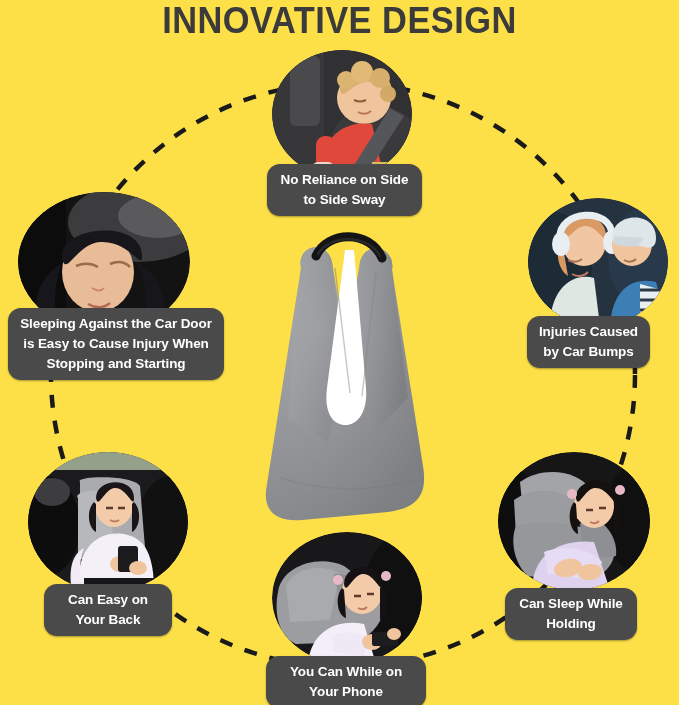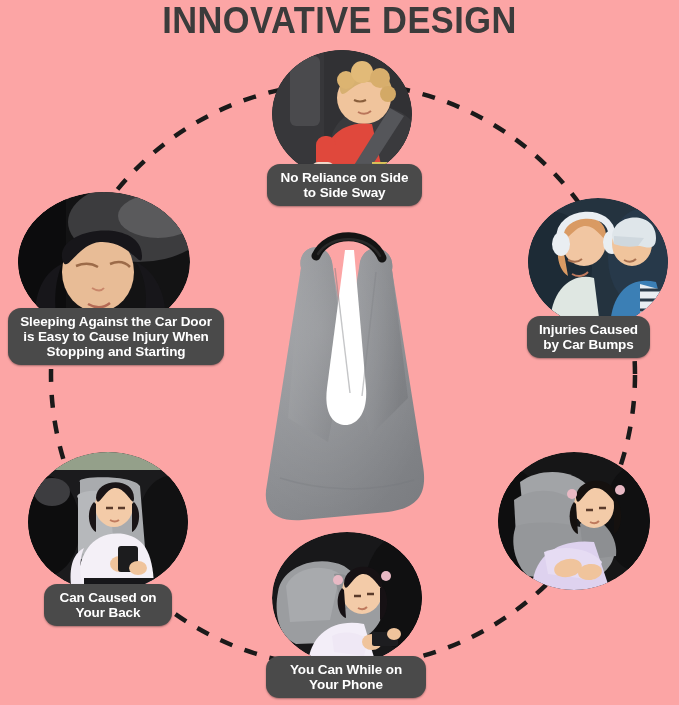--- a/index.html
+++ b/index.html
@@ -1,19 +1,19 @@
 <!DOCTYPE html>
 <html><head>
 <meta charset="utf-8">
 <style>
   html,body{margin:0;padding:0;background:#ffffff;}
   body{width:679px;height:705px;position:relative;overflow:hidden;
        font-family:"Liberation Sans","DejaVu Sans",sans-serif;}
 
-  #stage{position:absolute;left:0;top:0;width:679px;height:705px;background:#fca5a5;}
+  #stage{position:absolute;left:0;top:0;width:679px;height:705px;background:#fde047;}
 
   
   .title{
     position:absolute;left:0;top:0;width:679px;height:44px;
     text-align:center;
     font-size:37px;line-height:42px;
     font-weight:bold;letter-spacing:0.5px;
     color:#3b3b3b;
     font-family:"Liberation Sans","DejaVu Sans",sans-serif;
     transform:scaleX(0.93);transform-origin:center top;
@@ -24,21 +24,21 @@
   .ring{position:absolute;left:0;top:0;width:679px;height:705px;pointer-events:none;}
 
   
   .bubble{position:absolute;border-radius:50%;overflow:hidden;}
   .bubble .ph{position:absolute;inset:0;}
 
   
   .pill{
     position:absolute;background:#4a4a4a;color:#ffffff;
     border-radius:13px;
-    font-size:13.5px;line-height:15px;font-weight:bold;
+    font-size:13.5px;line-height:20px;font-weight:bold;
     text-align:center;
     padding:6px 10px;
     box-sizing:border-box;
     letter-spacing:-0.1px;
     box-shadow:0 1px 2px rgba(0,0,0,.35);
     font-family:"Liberation Sans","DejaVu Sans",sans-serif;
   }
 
   
   .product{position:absolute;}
@@ -246,21 +246,21 @@
         <path d="M56 96 C50 110, 52 130, 58 140 L44 140 C40 118, 44 102, 56 96Z" fill="#f0ebf4"></path>
 
         <ellipse cx="92" cy="112" rx="10" ry="8" fill="#f0c49c"></ellipse>
         <rect x="90" y="94" width="20" height="26" rx="3" fill="#1c1c1e"></rect>
         <ellipse cx="110" cy="116" rx="9" ry="7" fill="#f0c49c"></ellipse>
         <rect x="56" y="126" width="70" height="14" fill="#17171a"></rect>
       </g>
     </svg>
   </div>
 
-  <div class="pill" style="left:44px;top:584px;width:128px;">Can Caused on Your Back</div>
+  <div class="pill" style="left:44px;top:584px;width:128px;">Can Easy on Your Back</div>
 
   <div class="bubble" style="left:272px;top:532px;width:150px;height:132px;">
     <svg class="ph" viewBox="0 0 150 132" xmlns="http://www.w3.org/2000/svg" preserveAspectRatio="none">
       <defs>
           <clipPath id="c5">
             <ellipse cx="75" cy="66" rx="75" ry="66"></ellipse>
           </clipPath>
         </defs>
       <g clip-path="url(#c5)">
         <rect width="150" height="132" fill="#18181a"></rect>
@@ -318,14 +318,15 @@
         <path d="M92 70 q5 3 9 -1" stroke="#bf7a5e" stroke-width="2" fill="none"></path>
 
         <path d="M34 138 C34 106, 58 86, 96 90 L112 138 Z" fill="#ded2ef"></path>
         <path d="M46 100 C66 92, 92 96, 104 110 L96 128 L50 122Z" fill="#e6dcf3"></path>
         <ellipse cx="70" cy="116" rx="14" ry="9" fill="#f0c49c" transform="rotate(-12 70 116)"></ellipse>
         <ellipse cx="92" cy="120" rx="12" ry="8" fill="#f0c49c" transform="rotate(-8 92 120)"></ellipse>
       </g>
     </svg>
   </div>
 
+  <div class="pill" style="left:505px;top:588px;width:132px;">Can Sleep While Holding</div>
 
 </div>
 
 </body></html>

